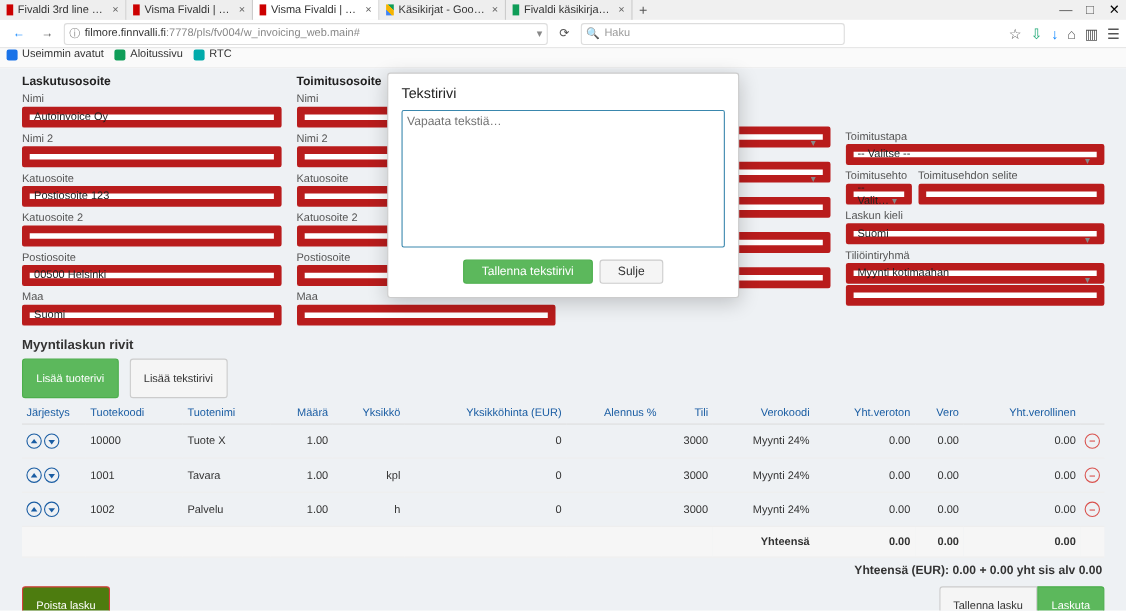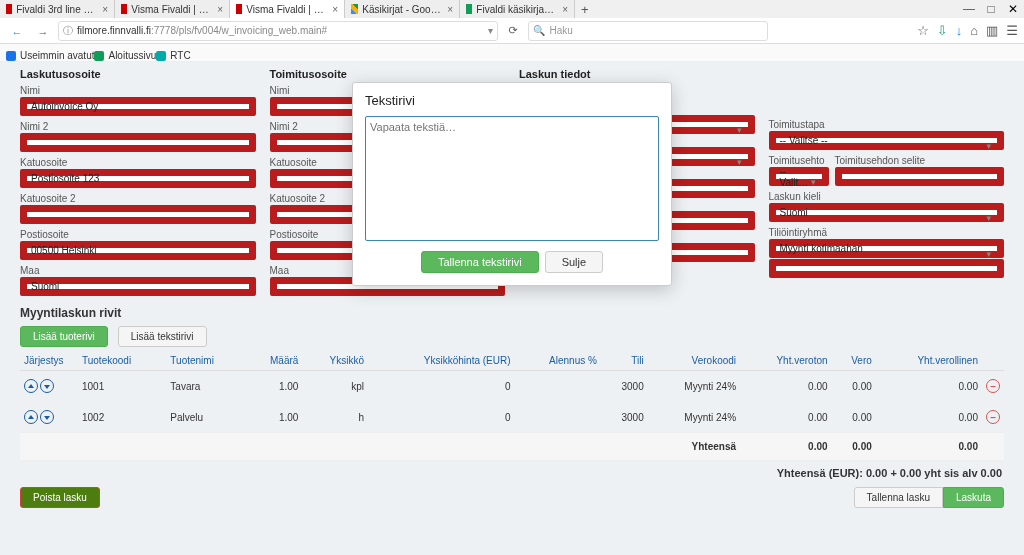--- a/index.html
+++ b/index.html
@@ -27,40 +27,40 @@
   .urlbox { width: 440px; color:#555; }
   .urlbox .lockish { margin-right:4px; color:#888; }
   .urlbox .chev  { margin-left:4px; color:#888; }
   .urlbox .txt { color:#888; }
   .urlbox .host { color:#333; }
   .searchbox { flex: 1; max-width: 240px; }
   .searchbox .magnify { margin-right:4px; color:#888; }
   .toolbar .btnicons { margin-left:auto; display:flex; gap:8px; align-items:center; }
   .toolbar .btnicons span { color:#555; font-size:13px; cursor:pointer }
 
-  .bookmarks { display:flex; align-items:flex-end; height:18px; padding:0 6px; font-size:10px; background:#fafafa; border-bottom:1px solid #eee; }
+  .bookmarks { display:flex; align-items:flex-start; height:18px; padding:0 6px; gap:10px; font-size:10px; background:#fafafa; border-bottom:1px solid #eee; }
   .bookmarks .bm { display:flex; align-items:center; gap:4px; color:#333; cursor:pointer }
   .bookmarks .bm .bi { width:10px; height:10px; border-radius:2px; display:inline-block; }
   .bluefav { background:#1a73e8; }
   .greenfav { background:#0f9d58; }
   .tealfav { background:#0aa; }
 
   
   .page { position: relative; padding: 0 20px; background:#eef1f4; height: calc(555px - 18px - 26px - 18px); }
   .cols { display:flex; gap:14px; padding-top:6px; }
   .col { flex:1; }
   .sectitle { font-weight:bold; font-size:11px; color:#222; margin-bottom:4px; }
   label.fld { display:block; font-size:10px; color:#555; margin-top:5px; }
   .input { height:19px; border:7px solid #b91c1c; background:#fff; border-radius:2px; padding:0 4px; font-size:10px; color:#222; display:flex; align-items:center; margin-top:1px; }
   .select { position:relative; }
   .select::after { content:"▾"; position:absolute; right:6px; top:3px; color:#888; font-size:9px; pointer-events:none; }
 
   .rows-section { margin-top:10px; }
   .rows-title { font-weight:bold; font-size:12px; color:#333; margin:6px 0; }
-  .btn { display:inline-flex; align-items:center; justify-content:center; height:21px; padding:0 12px; border-radius:3px; font-size:10px; cursor:pointer; border:1px solid #ccc; background:#eee; }
+  .btn { display:inline-flex; align-items:center; justify-content:center; height:36px; padding:0 12px; border-radius:3px; font-size:10px; cursor:pointer; border:1px solid #ccc; background:#eee; }
   .btn.green { background:#5cb85c; border-color:#4cae4c; color:#fff; }
   .btn.red   { background:#4d7c0f; border-color:#d43f3a; color:#fff; }
   .btn.gray { background:#f5f5f5; }
   .rowbtns { display:flex; gap:10px; margin-bottom:4px; }
 
   table.data { width:100%; border-collapse:collapse; font-size:10px; }
   table.data th { text-align:left; color:#1a5da3; font-weight:normal; padding:4px 4px; border-bottom:1px solid #ddd; }
   table.data th.r, table.data td.r { text-align:right; }
   table.data td { padding:8px 4px; border-bottom:1px solid #eee; color:#333; }
   .ordicons { display:flex; gap:2px; }
@@ -73,21 +73,21 @@
   .footer-line { text-align:right; font-size:11px; font-weight:bold; padding:6px 2px; }
   .footer-btns { display:flex; margin-top:2px; }
   .footer-btns .left { }
   .footer-btns .right { margin-left:auto; display:flex; gap:0; }
   .footer-btns .right .btn { border-radius:0; }
   .footer-btns .right .btn:first-child { border-top-left-radius:3px; border-bottom-left-radius:3px; }
   .footer-btns .right .btn:last-child  { border-top-right-radius:3px; border-bottom-right-radius:3px; }
 
   
   .modal-back { position:absolute; inset:0; background:rgba(255,255,255,0); }
-  .modal { position:absolute; top:20px; left:50%; transform:translateX(-50%); width:320px; background:#fff; border:1px solid #ccc; border-radius:3px; box-shadow:0 4px 18px rgba(0,0,0,.2); padding:10px 12px 12px; }
+  .modal { position:absolute; top:4px; left:50%; transform:translateX(-50%); width:320px; background:#fff; border:1px solid #ccc; border-radius:3px; box-shadow:0 4px 18px rgba(0,0,0,.2); padding:10px 12px 12px; }
   .modal h3 { font-size:13px; font-weight:normal; color:#222; margin-bottom:8px; }
   .modal textarea { width:100%; height:125px; border:1px solid #3a87ad; border-radius:2px; padding:4px; font-size:11px; color:#999; resize:none; outline:none; }
   .modal .mbtns { display:flex; gap:6px; justify-content:center; margin-top:8px; }
   .modal .mbtns .btn { height:22px; padding:0 16px; font-size:11px; }
   .clippable { white-space:nowrap; overflow:hidden; text-overflow:ellipsis; max-width:100px; display:inline-block; }
 </style>
 </head>
 <body>
 
 <div class="tabstrip">
@@ -275,20 +275,40 @@
       </tr>
         </thead>
       <tbody id="rows-body">
           <tr>
             <td>
               <span class="ordicons">
                 <span class="oi up"></span>
                 <span class="oi down"></span>
               </span>
             </td>
+            <td>10000</td>
+            <td>Tuote X</td>
+            <td class="r">1.00</td>
+            <td class="r"></td>
+            <td class="r">0</td>
+            <td class="r"></td>
+            <td class="r">3000</td>
+            <td class="r">Myynti 24%</td>
+            <td class="r">0.00</td>
+            <td class="r">0.00</td>
+            <td class="r">0.00</td>
+            <td><span class="del">–</span></td>
+          </tr>
+          <tr>
+            <td>
+              <span class="ordicons">
+                <span class="oi up"></span>
+                <span class="oi down"></span>
+              </span>
+            </td>
             <td>1001</td>
             <td>Tavara</td>
             <td class="r">1.00</td>
             <td class="r">kpl</td>
             <td class="r">0</td>
             <td class="r"></td>
             <td class="r">3000</td>
             <td class="r">Myynti 24%</td>
             <td class="r">0.00</td>
             <td class="r">0.00</td>

